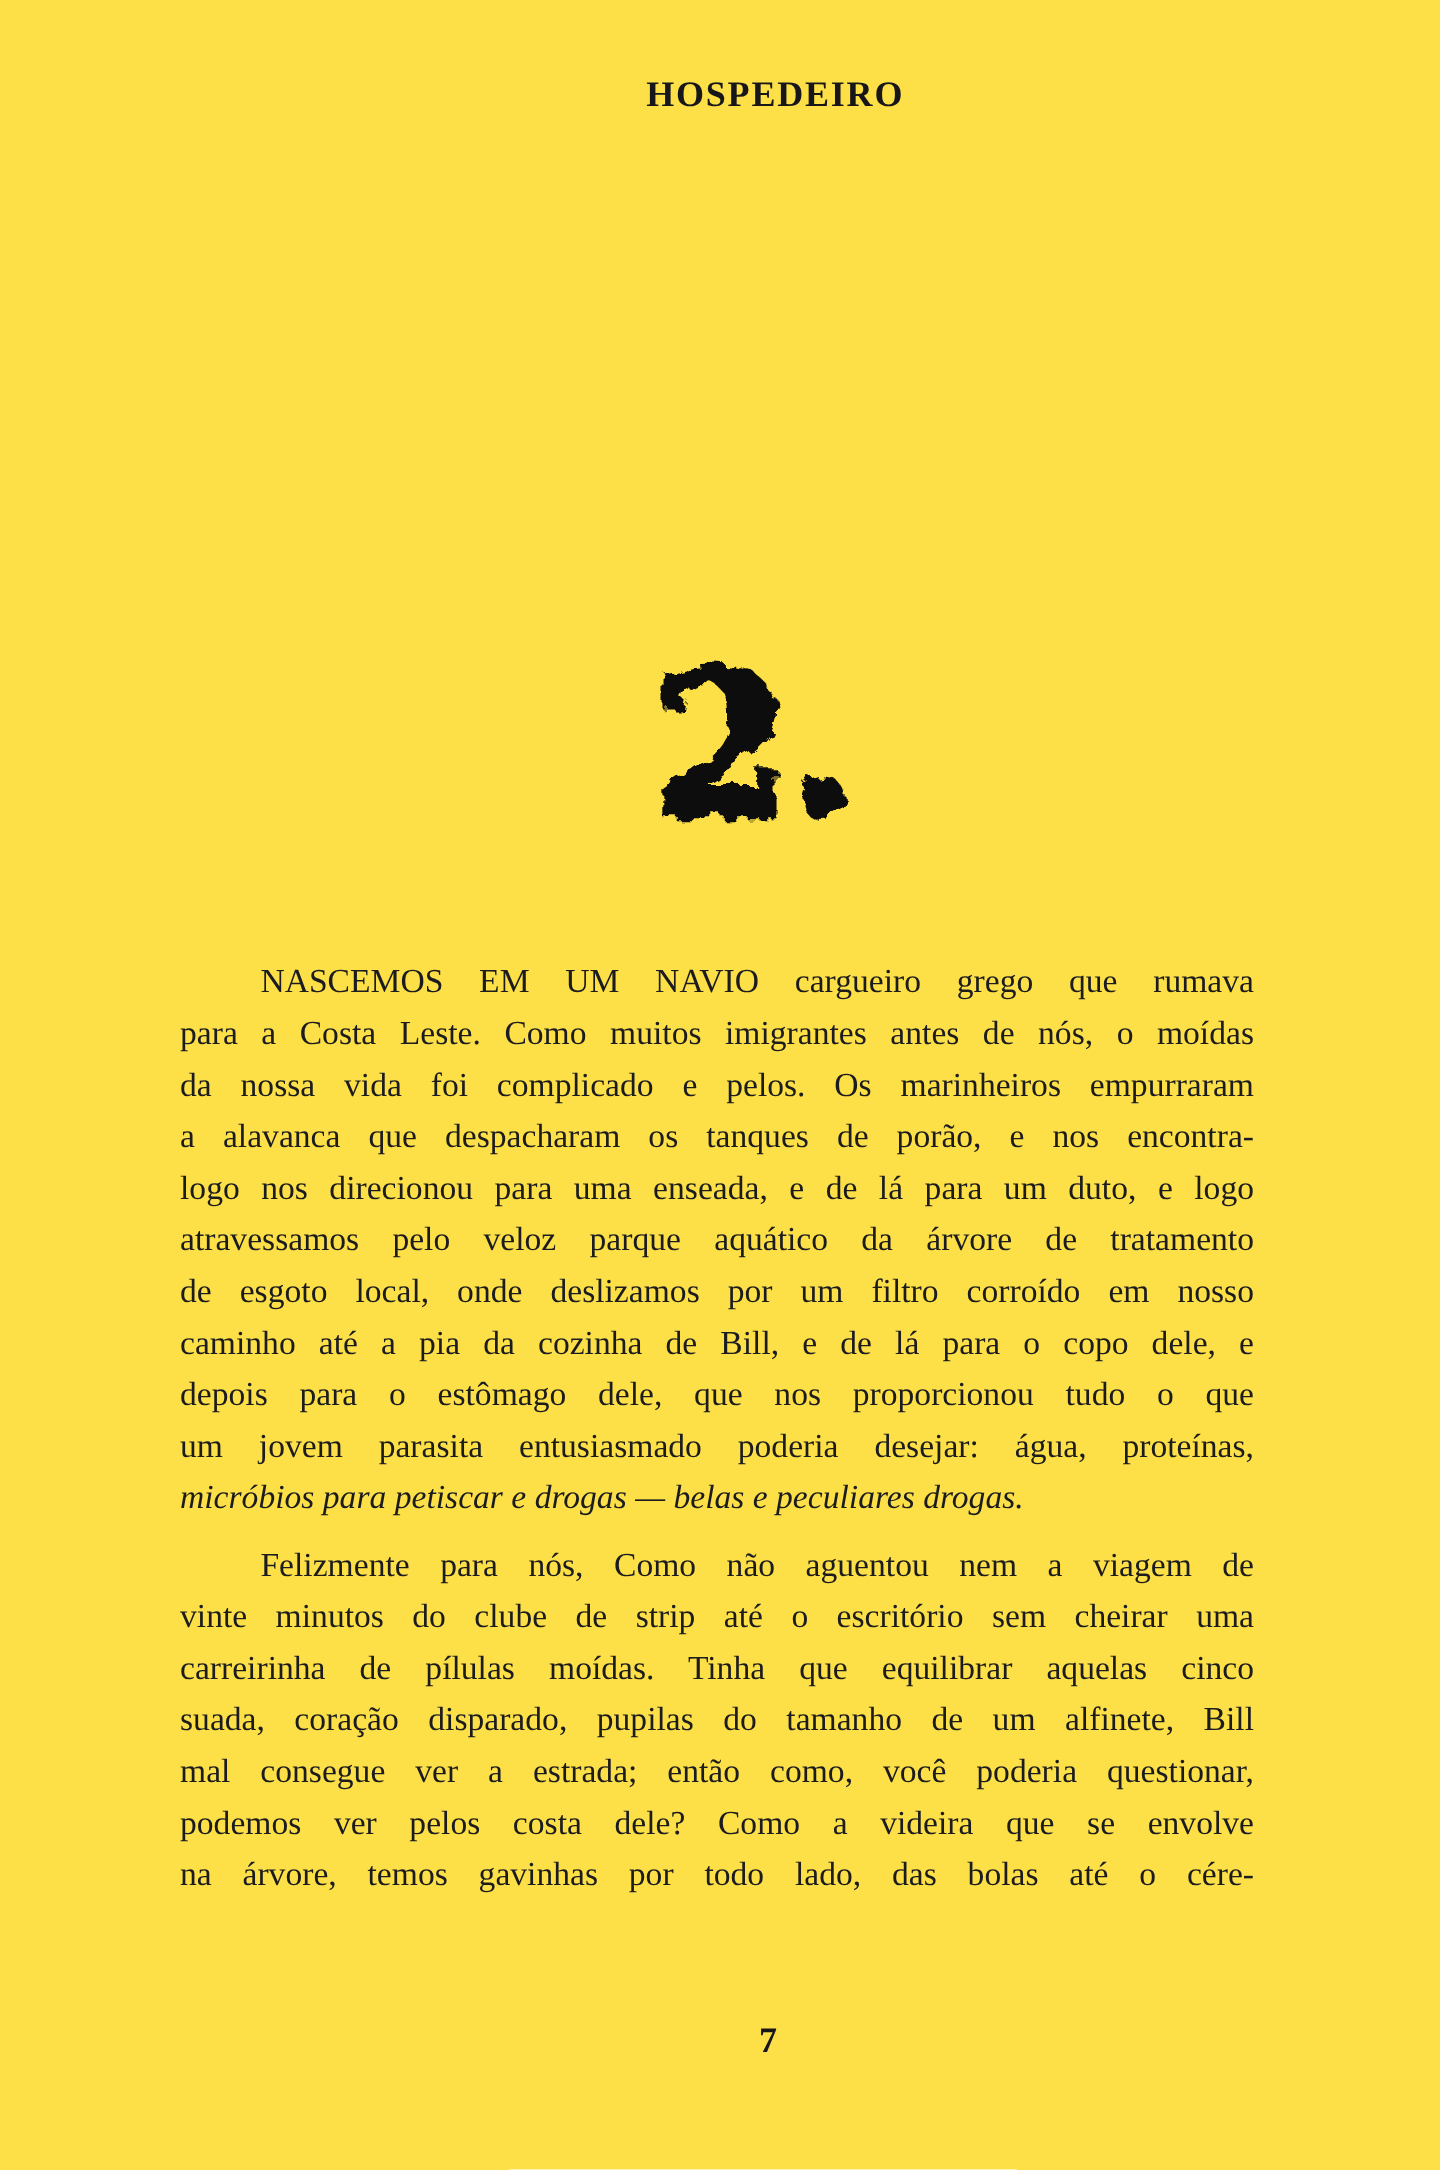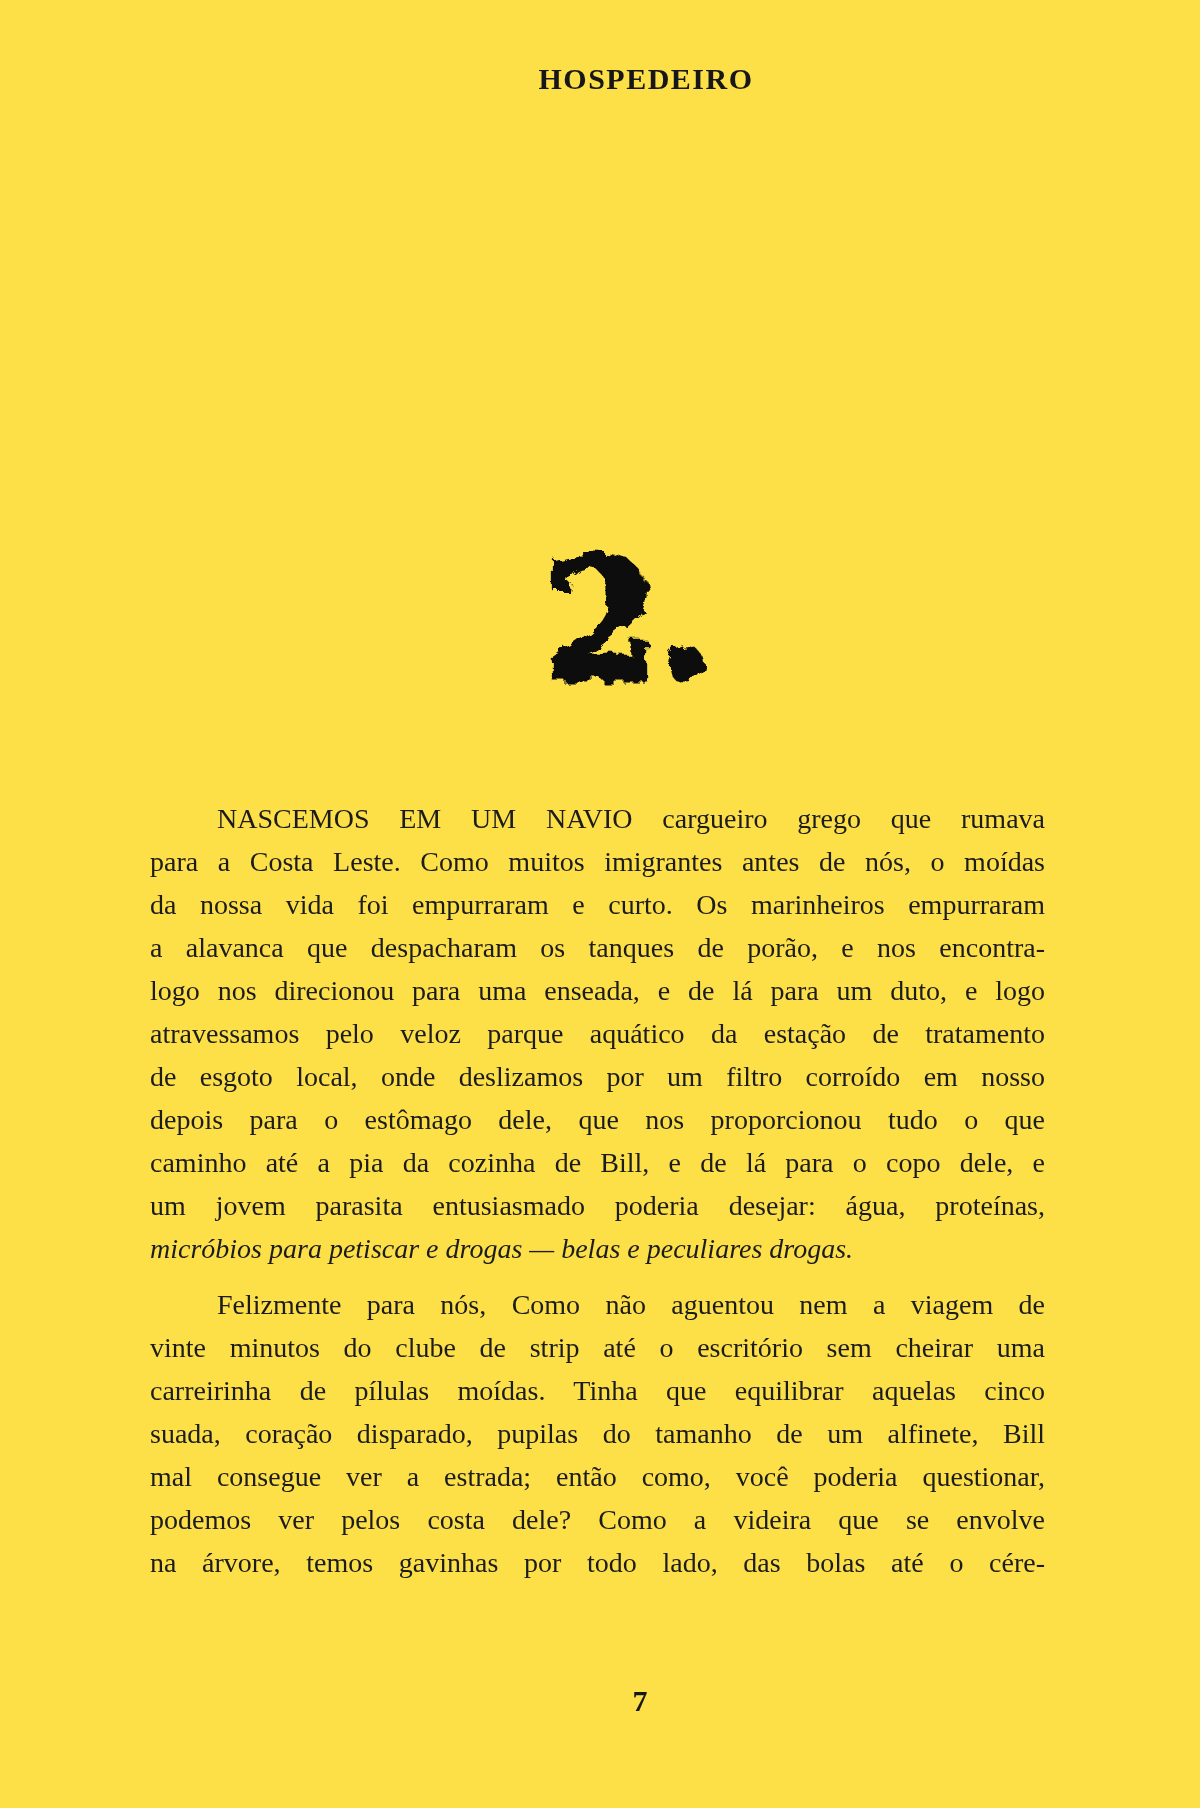--- a/index.html
+++ b/index.html
@@ -87,27 +87,27 @@
         </filter>
       </defs>
       <text x="160" y="150" text-anchor="middle" font-family="'DejaVu Serif', serif" font-size="162" font-weight="bold" fill="#0d0d0f" stroke="#0d0d0f" stroke-width="7" filter="url(#grunge)">2.</text>
     </svg>
   </div>
 
   <div class="body-text">
     <div class="para">
         <div class="line first">NASCEMOS EM UM NAVIO cargueiro grego que rumava</div>
         <div class="line">para a Costa Leste. Como muitos imigrantes antes de nós, o moídas</div>
-        <div class="line">da nossa vida foi empurraram e curto. Os marinheiros empurraram</div>
+        <div class="line">da nossa vida foi complicado e pelos. Os marinheiros empurraram</div>
         <div class="line">a alavanca que despacharam os tanques de porão, e nos encontra-</div>
         <div class="line">logo nos direcionou para uma enseada, e de lá para um duto, e logo</div>
-        <div class="line">atravessamos pelo veloz parque aquático da estação de tratamento</div>
+        <div class="line">atravessamos pelo veloz parque aquático da árvore de tratamento</div>
         <div class="line">de esgoto local, onde deslizamos por um filtro corroído em nosso</div>
+        <div class="line">caminho até a pia da cozinha de Bill, e de lá para o copo dele, e</div>
         <div class="line">depois para o estômago dele, que nos proporcionou tudo o que</div>
-        <div class="line">caminho até a pia da cozinha de Bill, e de lá para o copo dele, e</div>
         <div class="line">um jovem parasita entusiasmado poderia desejar: água, proteínas,</div>
         <div class="line last">micróbios para petiscar e drogas — belas e peculiares drogas.</div>
       </div>
     <div class="para">
         <div class="line first">Felizmente para nós, Como não aguentou nem a viagem de</div>
         <div class="line">vinte minutos do clube de strip até o escritório sem cheirar uma</div>
         <div class="line">carreirinha de pílulas moídas. Tinha que equilibrar aquelas cinco</div>
         <div class="line">suada, coração disparado, pupilas do tamanho de um alfinete, Bill</div>
         <div class="line">mal consegue ver a estrada; então como, você poderia questionar,</div>
         <div class="line">podemos ver pelos costa dele? Como a videira que se envolve</div>

